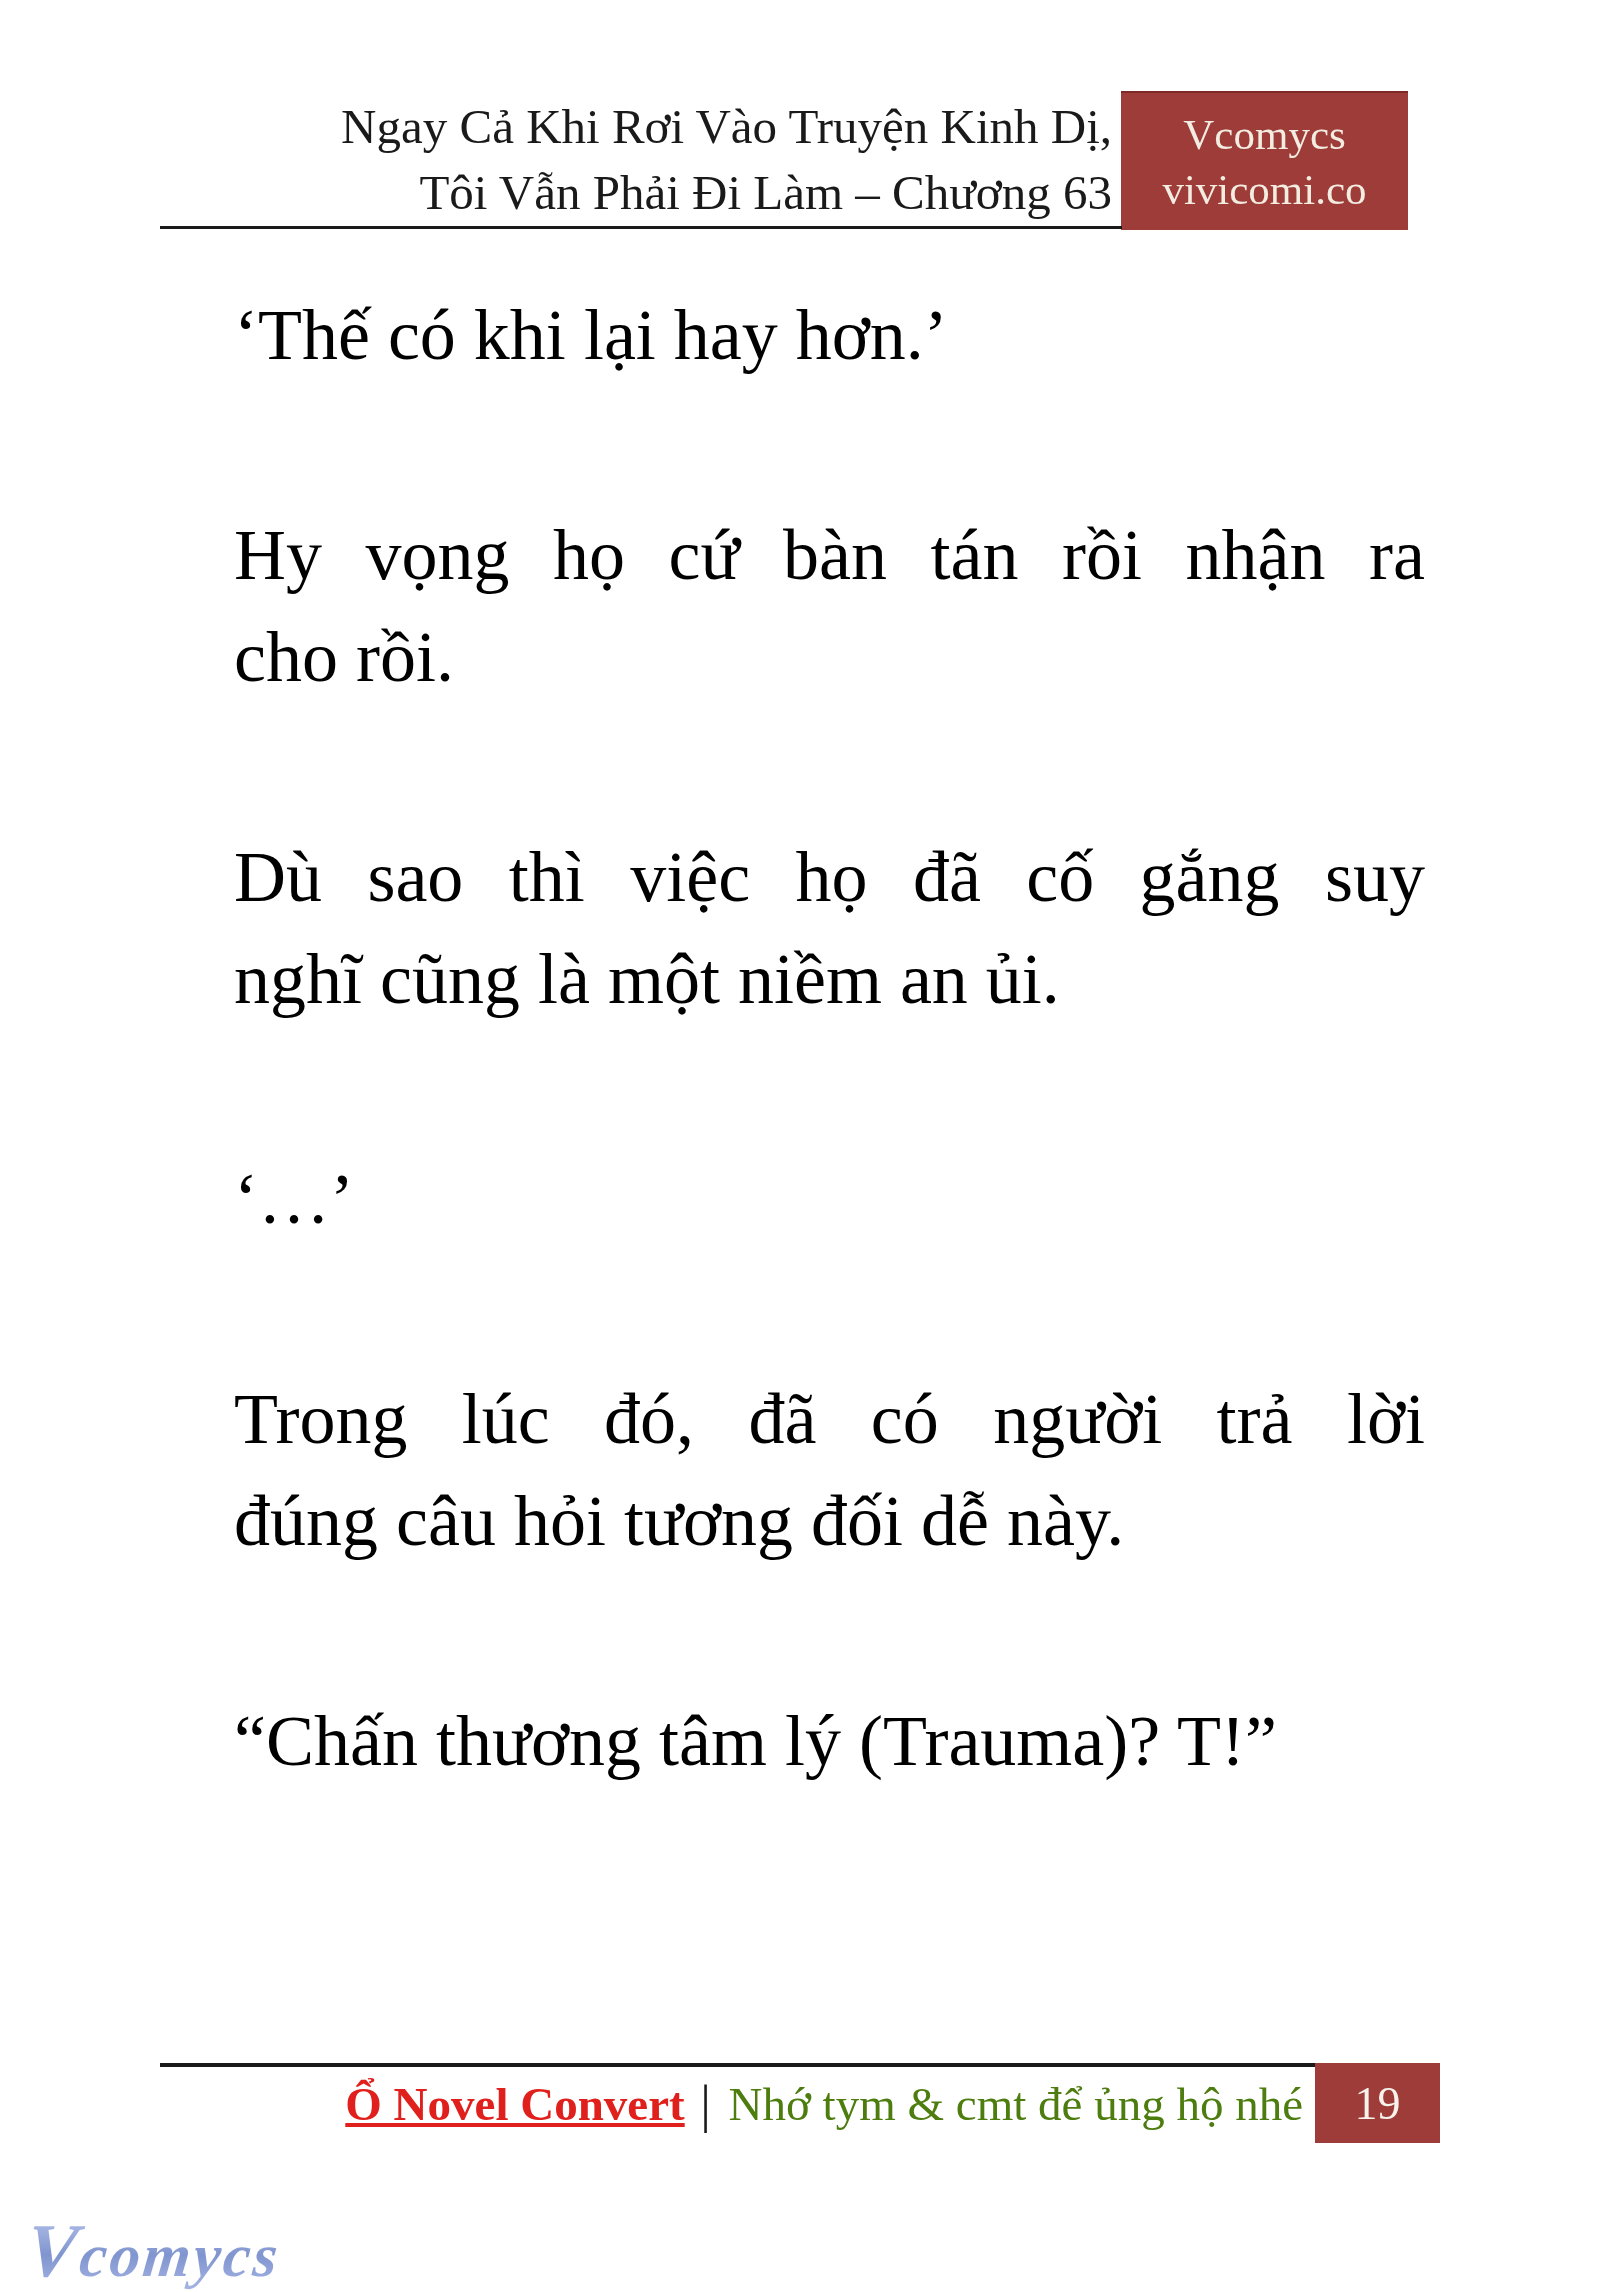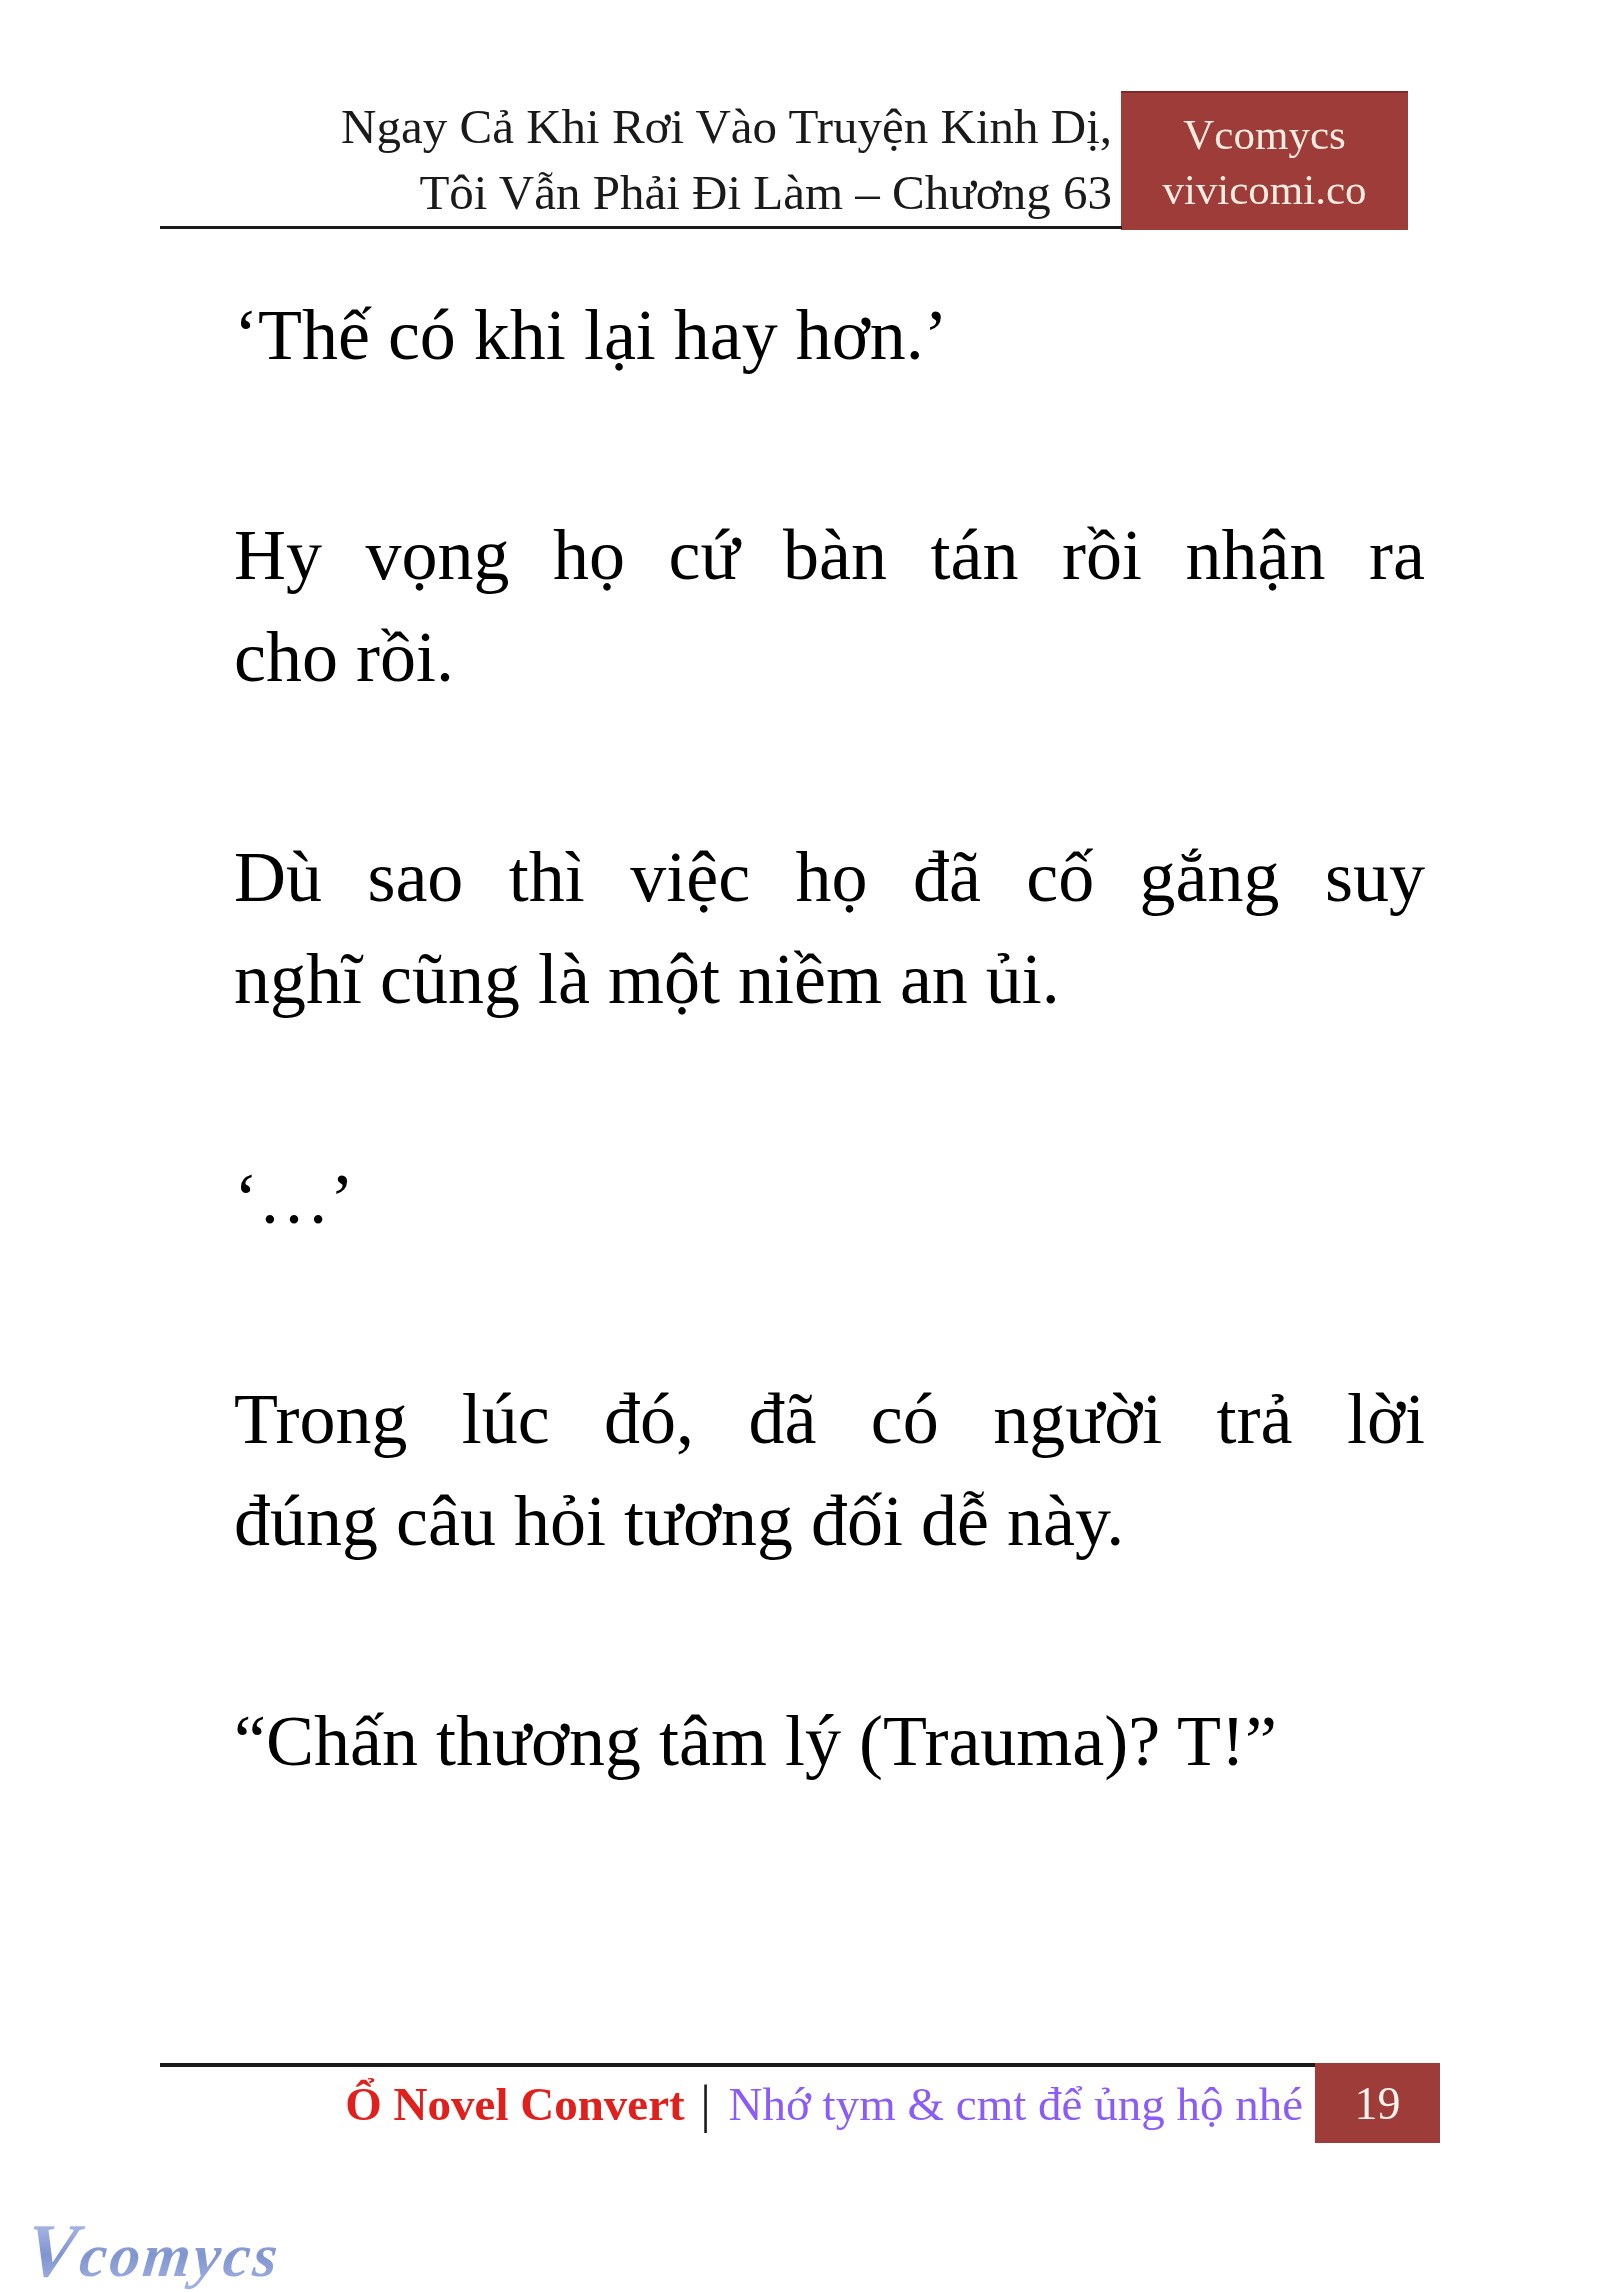--- a/index.html
+++ b/index.html
@@ -91,28 +91,29 @@
     right: 319px;
     height: 82px;
     display: flex;
     align-items: center;
     font-size: 47px;
     white-space: nowrap;
   }
   .footer-brand {
     color: #e0201c;
     font-weight: bold;
+    text-decoration: underline;
   }
   .footer-sep {
     color: #1a1a1a;
     font-weight: normal;
     margin: 0 17.6px 0 15.7px;
     font-size: 53px;
   }
-  .footer-note { color: #8b5cf6; text-align: right; }
+  .footer-note { color: #4d7c0f; text-align: right; }
   .footer-pagebox {
     position: absolute;
     left: 1315px;
     top: 2063px;
     width: 125px;
     height: 80px;
     background: #9d3c38;
     display: flex;
     align-items: center;
     justify-content: center;

